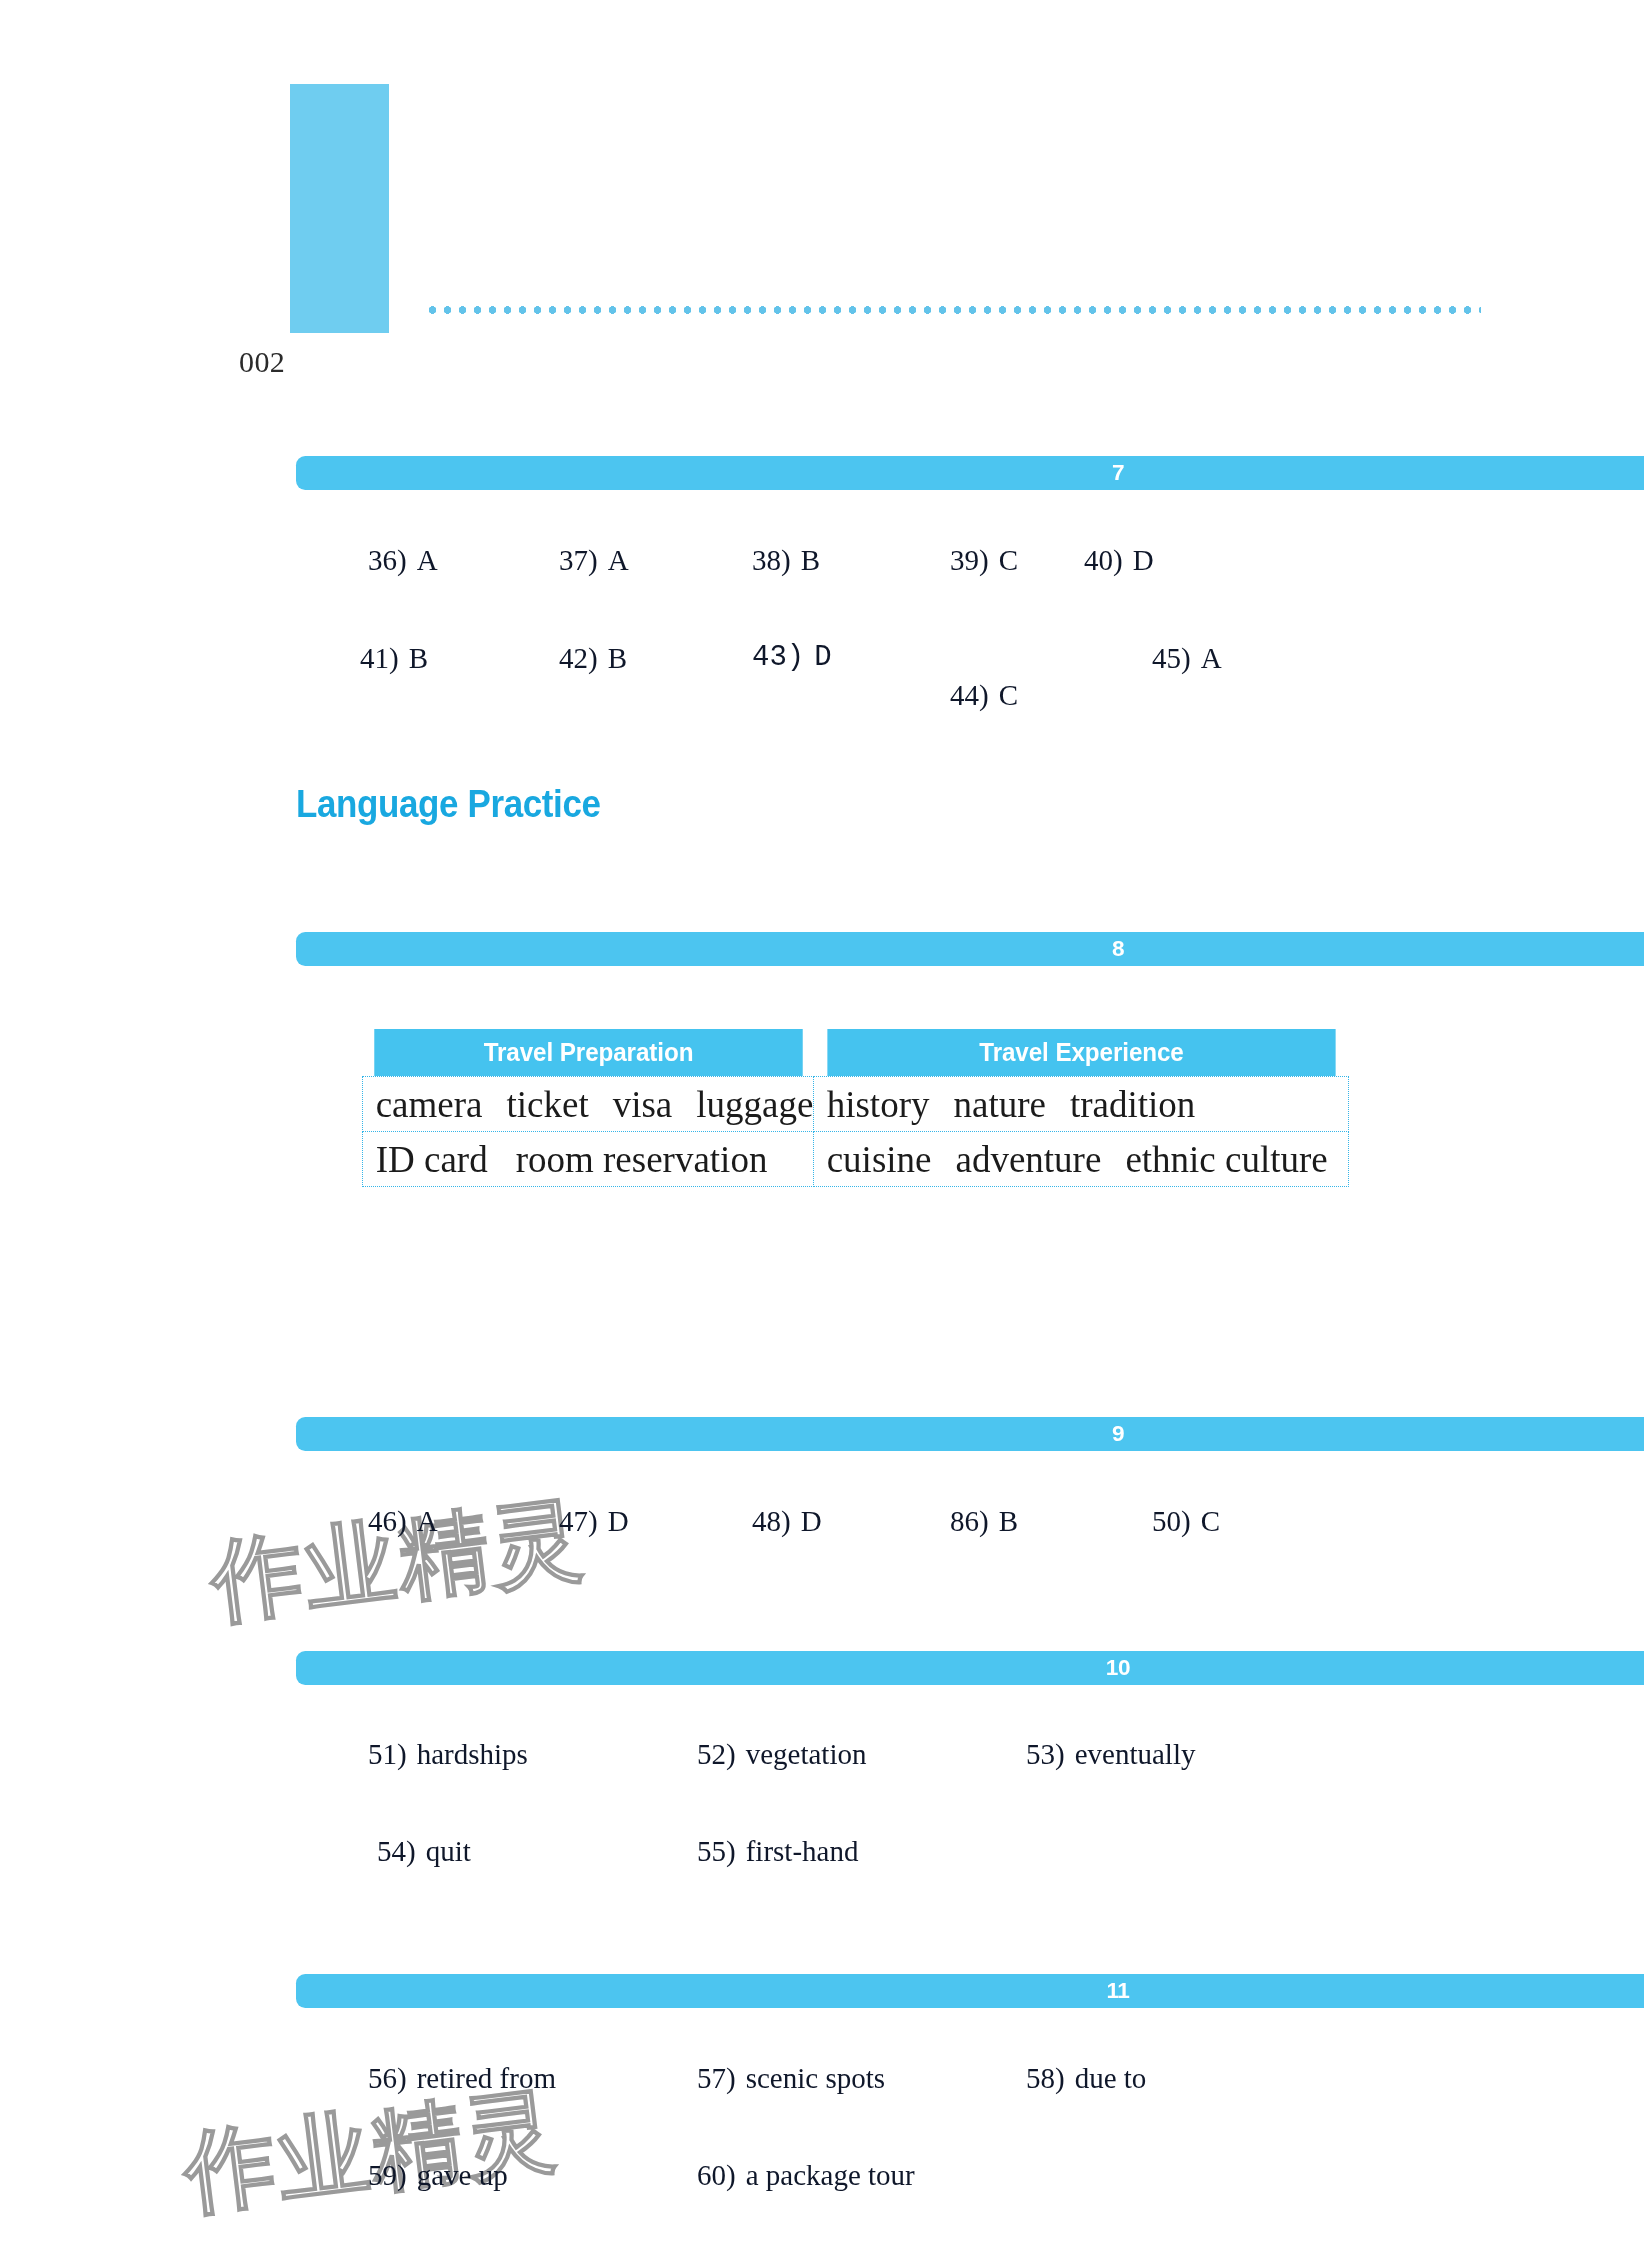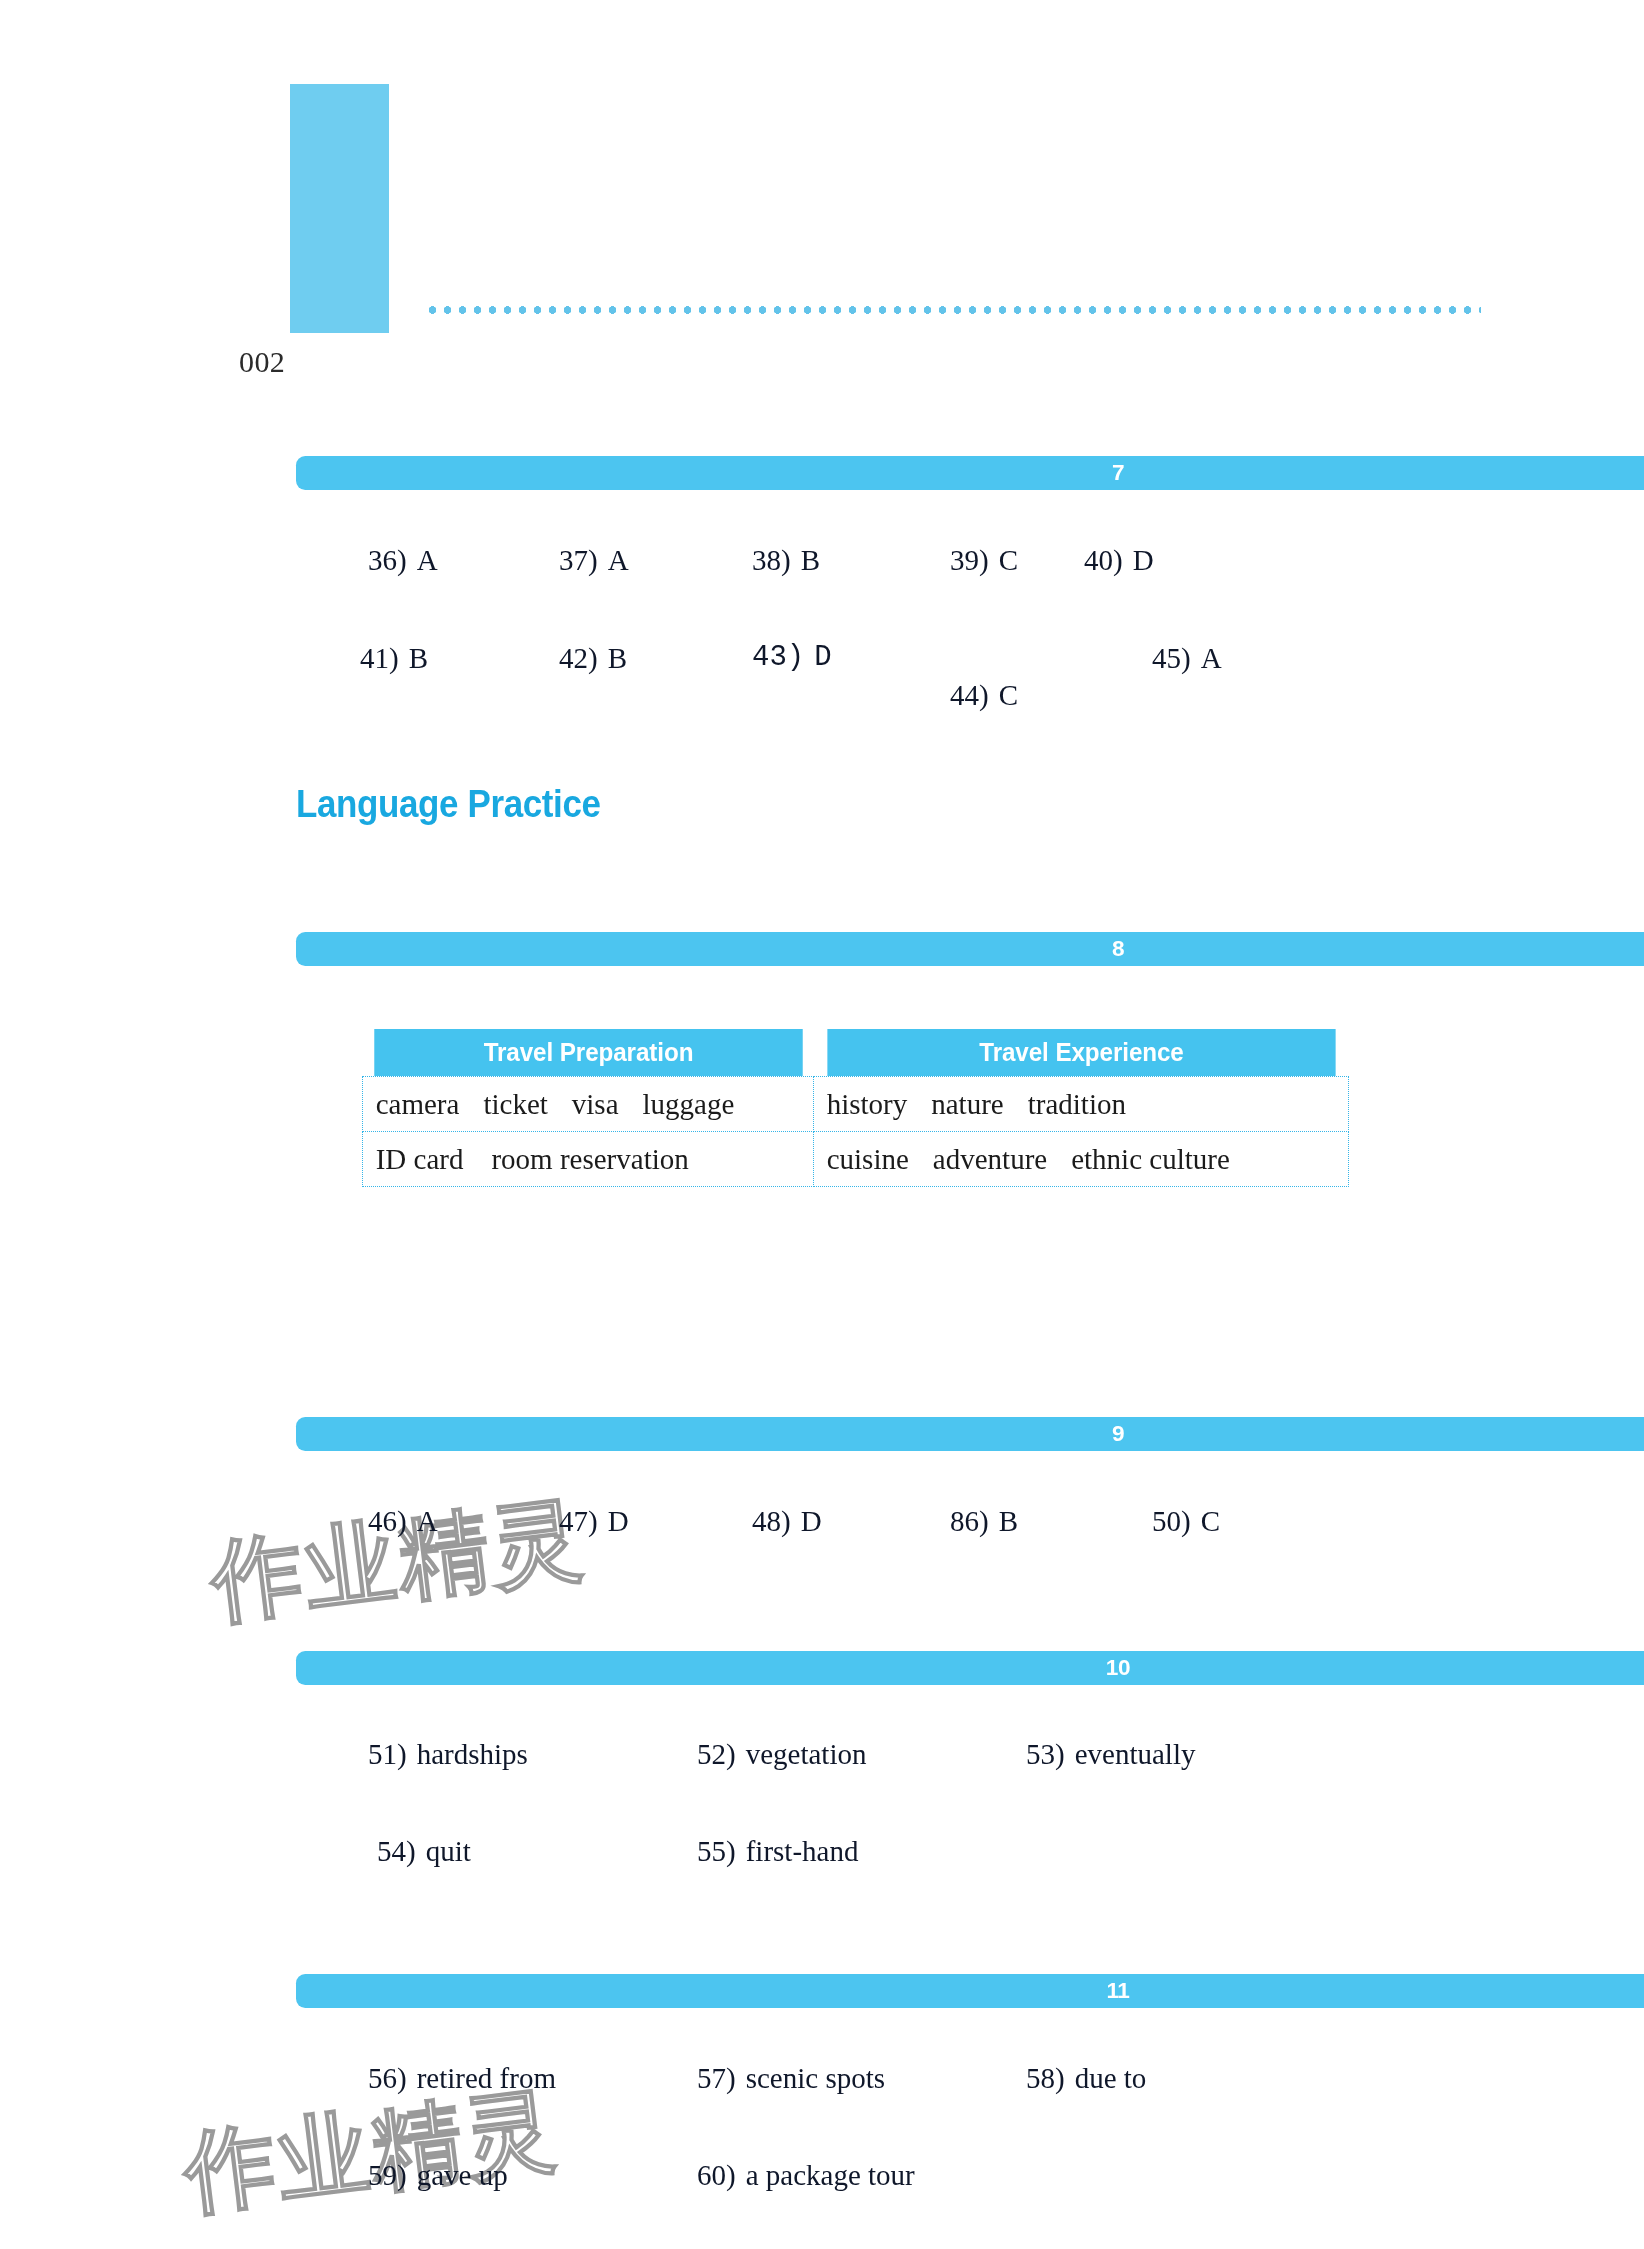--- a/index.html
+++ b/index.html
@@ -125,21 +125,21 @@
     transform: scaleX(0.95);
   }
   .tbl th.col-left  { width: 451px; }
   .tbl th.col-right { width: 535px; }
   .tbl td {
     border: 1.4px dotted #35B5E8;
     padding: 0 0 0 12.7px;
     vertical-align: middle;
     height: 54px;
     font-family: "Liberation Serif", "DejaVu Serif", serif;
-    font-size: 29px;
+    font-size: 37px;
     color: #1b1b1b;
     white-space: nowrap;
   }
   .tbl td.sep-left  { border-right: 1.4px dotted #35B5E8; }
   .tbl .tok { display: inline-block; }
   .tbl .gap-md { display: inline-block; width: 24px; }
   .tbl .gap-lg { display: inline-block; width: 28px; }
 
   
   .watermark {

